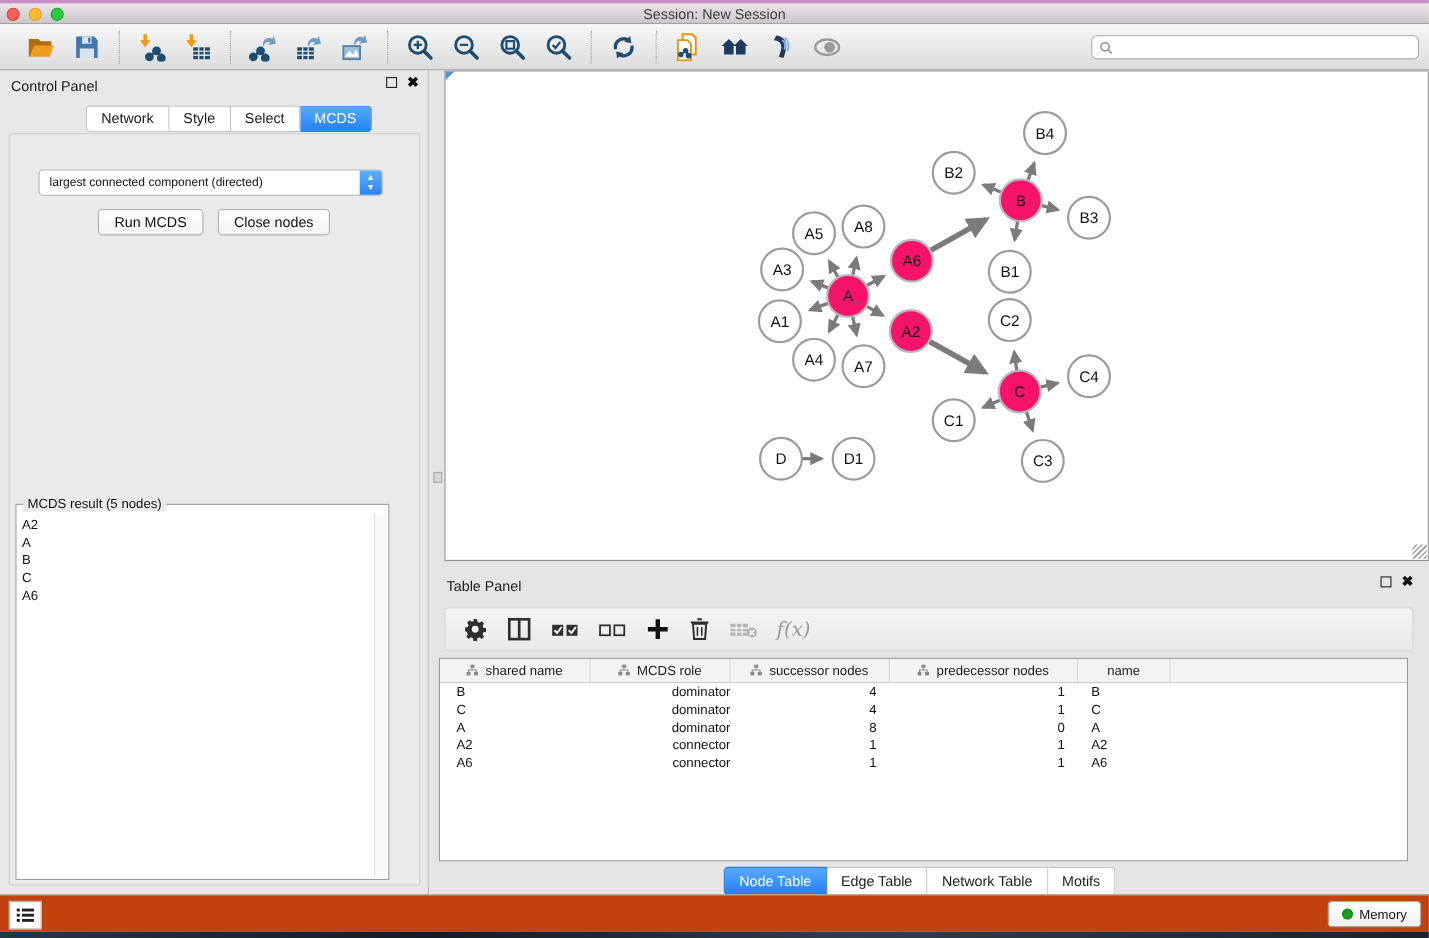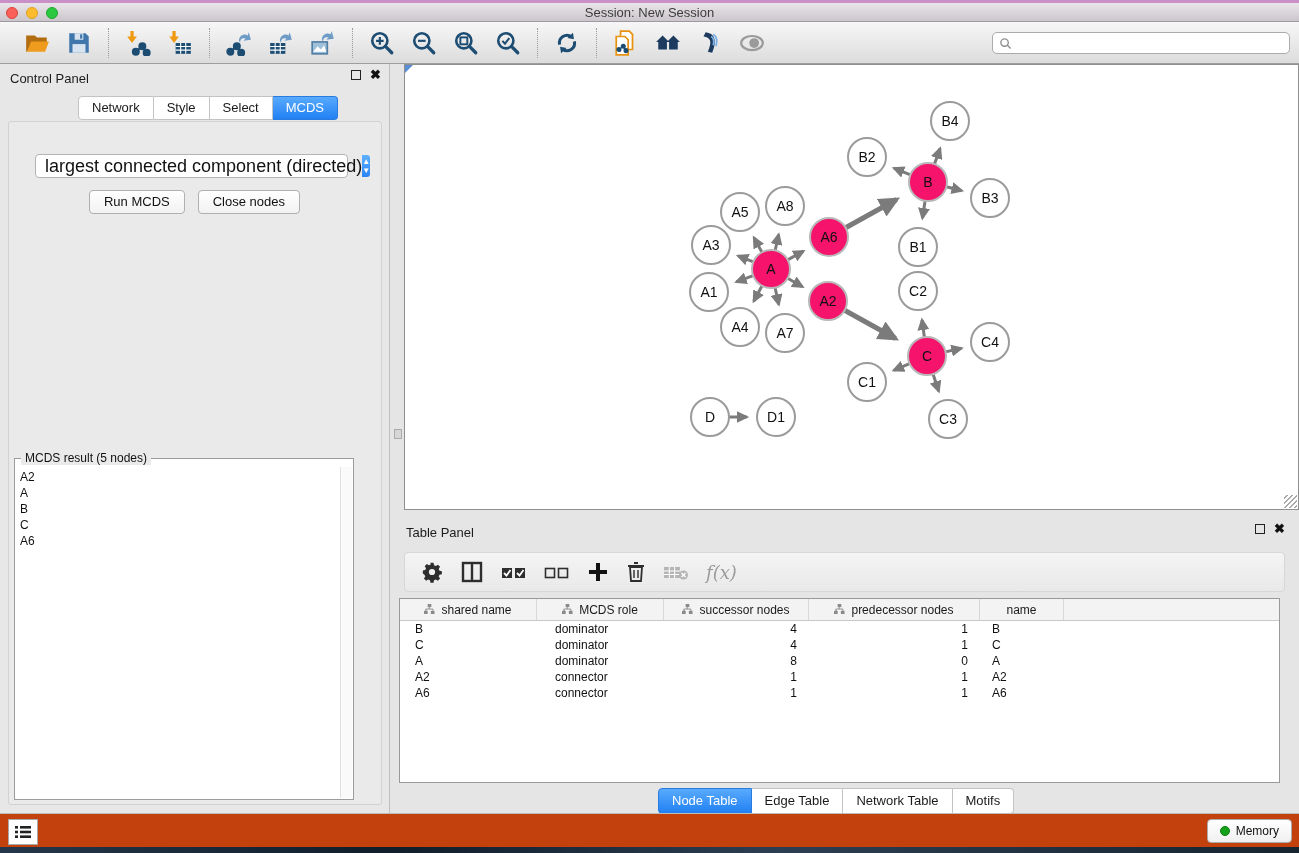--- a/index.html
+++ b/index.html
@@ -50,21 +50,21 @@
   .seg .seg-btn.sel { background:linear-gradient(#58aafd,#2180f3); color:#fff; border-color:#2a7be0; }
 
   #cp-tabs { position:absolute; left:78px; top:32px; }
   #cp-body { position:absolute; left:8px; top:57px; width:374px; height:684px;
     background:#eaeaea; border:1px solid #d2d2d2; border-radius:3px; }
   #opt-label { position:absolute; left:0; right:0; top:62px; text-align:center;
     font-size:13px; color:#111; }
   #criterion { position:absolute; left:35px; top:90px; width:313px; height:24px;
     background:#fff; border:1px solid #b4b4b4; border-radius:4px;
     display:flex; align-items:center; }
-  #criterion .val { flex:1; font-size:18px; color:#111; padding-left:9px; white-space:nowrap; }
+  #criterion .val { flex:1; font-size:11px; color:#111; padding-left:9px; white-space:nowrap; }
   #criterion .stepper { width:20px; height:22px; background:linear-gradient(#5fb0fe,#2a85f5);
     border-radius:0 3px 3px 0; color:#fff; font-size:8px; line-height:9px;
     display:flex; flex-direction:column; align-items:center; justify-content:center; }
   #cp-buttons { position:absolute; left:0; right:0; top:126px; display:flex;
     justify-content:center; gap:13px; }
   .mac-btn { background:linear-gradient(#ffffff,#f2f2f2); border:1px solid #b0b0b0;
     border-radius:4px; font-size:13px; color:#111; padding:3px 14px 4px;
     font-family:"Liberation Sans",sans-serif; }
 
   #result-box { position:absolute; left:14px; top:394px; width:340px; height:342px;
@@ -104,21 +104,21 @@
   .fx { font-family:"DejaVu Serif", serif; font-style:italic; font-size:18px; color:#9b9b9b; }
 
   #node-table { position:absolute; left:9px; top:80px; width:881px; height:185px;
     background:#fff; border:1px solid #999; overflow:hidden; }
   .thead { display:flex; height:22px; background:#f3f3f3; border-bottom:1px solid #c9c9c9; }
   .th { display:flex; align-items:center; justify-content:center; gap:6px;
     font-size:12px; color:#1a1a1a; border-right:1px solid #d8d8d8; height:100%; }
   .trow { display:flex; height:16px; align-items:center; }
   .td { font-size:12px; color:#111; white-space:nowrap; overflow:hidden; }
   .td.r { text-align:right; padding-right:12px; }
-  .td.l0 { padding-left:15px; } .td.l1 { padding-left:18px; } .td.l4 { padding-left:12px; }
+  .td.l0 { padding-left:15px; } .td.l1 { padding-left:18px;text-align:right; } .td.l4 { padding-left:12px; }
 
   #tp-tabs { position:absolute; left:268px; top:270px; }
   #tp-tabs .seg-btn { padding:4px 13px 5px;text-align:right; }
 
   
   #statusbar { position:absolute; left:0; top:813px; width:1299px; height:34px;
     background:#c2410c; border-top:1px solid #bcbcbc; }
   #list-btn { position:absolute; left:8px; top:5px; width:30px; height:26px;
     background:#fff; border:1px solid #a8a8a8; display:flex; align-items:center; justify-content:center; }
   #memory-btn { position:absolute; right:7px; top:5px; height:24px;

